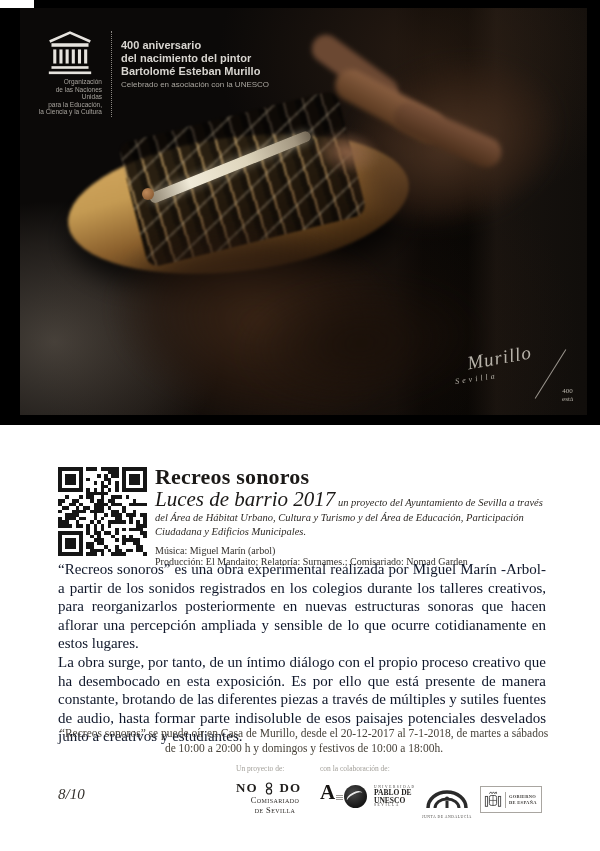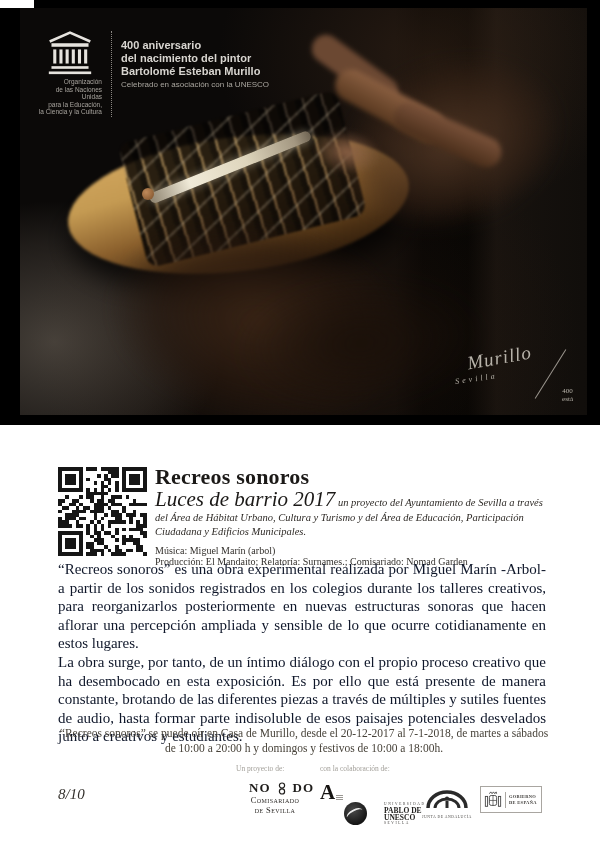--- a/index.html
+++ b/index.html
@@ -75,28 +75,28 @@
   .body-text{position:absolute;left:58px;top:560px;width:488px;color:#0f172a;
     font-size:15px;line-height:18.6px;text-align:justify;}
   .body-text p{margin:0;}
   .note{position:absolute;left:58px;top:726px;width:492px;font-size:11.5px;line-height:15px;color:#474239;text-align:center;}
 
   
   .page-number{position:absolute;left:58px;top:786px;font-size:15px;font-style:italic;color:#33302c;}
   .flabel{font-size:7.5px;color:#a3a09a;}
   .proyecto-group{position:absolute;left:236px;top:764px;width:78px;text-align:center;}
   .proyecto-group .flabel{display:block;text-align:left;margin-bottom:7px;}
-  .motto{display:flex;align-items:center;justify-content:flex-end;gap:7px;font-size:13px;font-weight:bold;letter-spacing:1px;color:#1f1d1b;}
+  .motto{display:flex;align-items:center;justify-content:flex-start;gap:7px;font-size:13px;font-weight:bold;letter-spacing:1px;color:#1f1d1b;}
   .ayto-line{font-variant:small-caps;font-size:8.5px;line-height:9.5px;color:#2e2b28;letter-spacing:.4px;}
   .collab-label{position:absolute;left:320px;top:764px;}
   .logo-a{position:absolute;left:320px;top:782px;display:flex;align-items:flex-end;gap:1px;}
   .a-char{font-size:21px;font-weight:bold;line-height:20px;color:#161412;}
   .a-lines{display:flex;flex-direction:column;gap:1px;padding-bottom:2px;}
   .a-lines span{display:block;width:7px;height:1px;background:#9a9792;}
-  .logo-upo{position:absolute;left:344px;top:802px;display:flex;align-items:flex-end;gap:17px;}
+  .logo-upo{position:absolute;left:344px;top:785px;display:flex;align-items:center;gap:7px;}
   .upo-circle{width:23px;height:23px;border-radius:50%;background:radial-gradient(circle at 40% 35%,#4a4a4a,#161616 70%);position:relative;overflow:hidden;}
   .upo-circle::after{content:"";position:absolute;left:2px;top:7px;width:18px;height:9px;border-top:2px solid #e9e9e9;border-radius:50%;transform:rotate(-28deg);}
   .upo-text{line-height:1;}
   .upo-top,.upo-bottom{font-size:3.5px;letter-spacing:1.6px;color:#3a3835;}
   .upo-main{font-size:7.5px;font-weight:bold;color:#21201e;line-height:7.5px;}
   .logo-junta{position:absolute;left:422px;top:786px;text-align:center;}
   .junta-label{font-size:3.8px;letter-spacing:.5px;color:#4a4845;margin-top:1px;}
   .logo-gob{position:absolute;left:480px;top:786px;width:62px;height:27px;border:1px solid #a9a6a1;
     display:flex;align-items:center;gap:3px;padding:1px 3px;box-sizing:border-box;background:#fff;}
   .gob-divider{width:1px;height:16px;background:#a9a6a1;}

